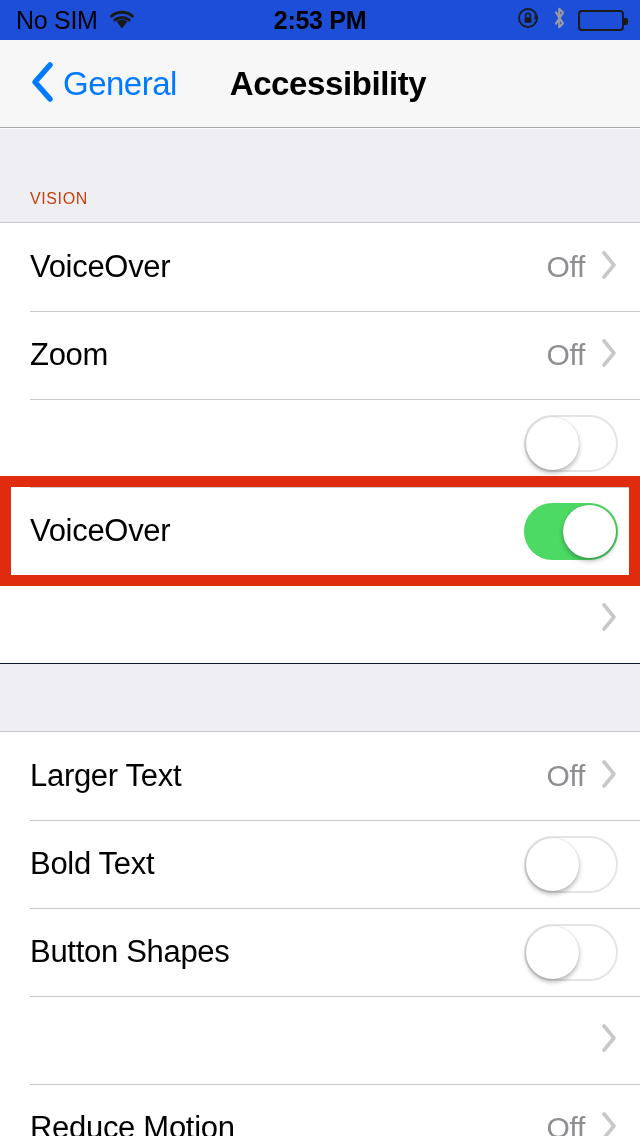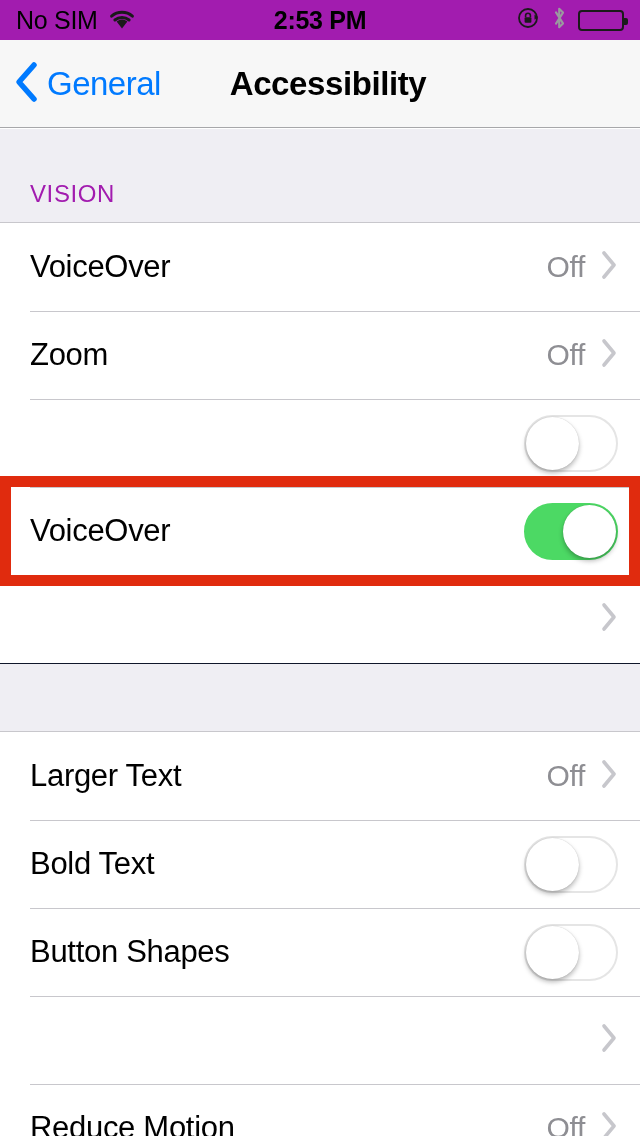--- a/index.html
+++ b/index.html
@@ -12,21 +12,21 @@
     height: 1136px;
     font-family: "Liberation Sans", "DejaVu Sans", sans-serif;
     -webkit-font-smoothing: antialiased;
     overflow: hidden;
     position: relative;
   }
 
   
   .status-bar {
     height: 40px;
-    background: #a21caf;
+    background: #1d4ed8;
     display: flex;
     align-items: center;
     position: relative;
     padding: 16px 16px;
     box-sizing: border-box;
     gap: 12px;
   }
   .status-left {
     display: flex;
     align-items: center;
@@ -91,20 +91,21 @@
     position: relative;
     box-sizing: border-box;
   }
   .back-button {
     display: flex;
     align-items: center;
     padding-left: 14px;
     gap: 9px;
     cursor: pointer;
     z-index: 2;
+    margin-left: 16px;
   }
   .back-chevron { display: block; }
   .back-label {
     font-size: 33px;
     color: #007AFF;
     letter-spacing: -0.5px;
   }
   .nav-title {
     position: absolute;
     left: 16px; right: 0;
@@ -131,22 +132,22 @@
   }
   .section-header {
     height: 93px;
     display: flex;
     align-items: flex-end;
     padding: 0 0 14px 30px;
     box-sizing: border-box;
     background: #EFEEF3;
   }
   .section-header-text {
-    font-size: 24px;
-    color: #a21caf;
+    font-size: 16px;
+    color: #c2410c;
     letter-spacing: 0.6px;
     text-align: right;
   }
   .group {
     background: #FFFFFF;
     border-top: 1px solid #C8C7CC;
     border-bottom: 1px solid #0f172a;
   }
   .row {
     height: 88px;

